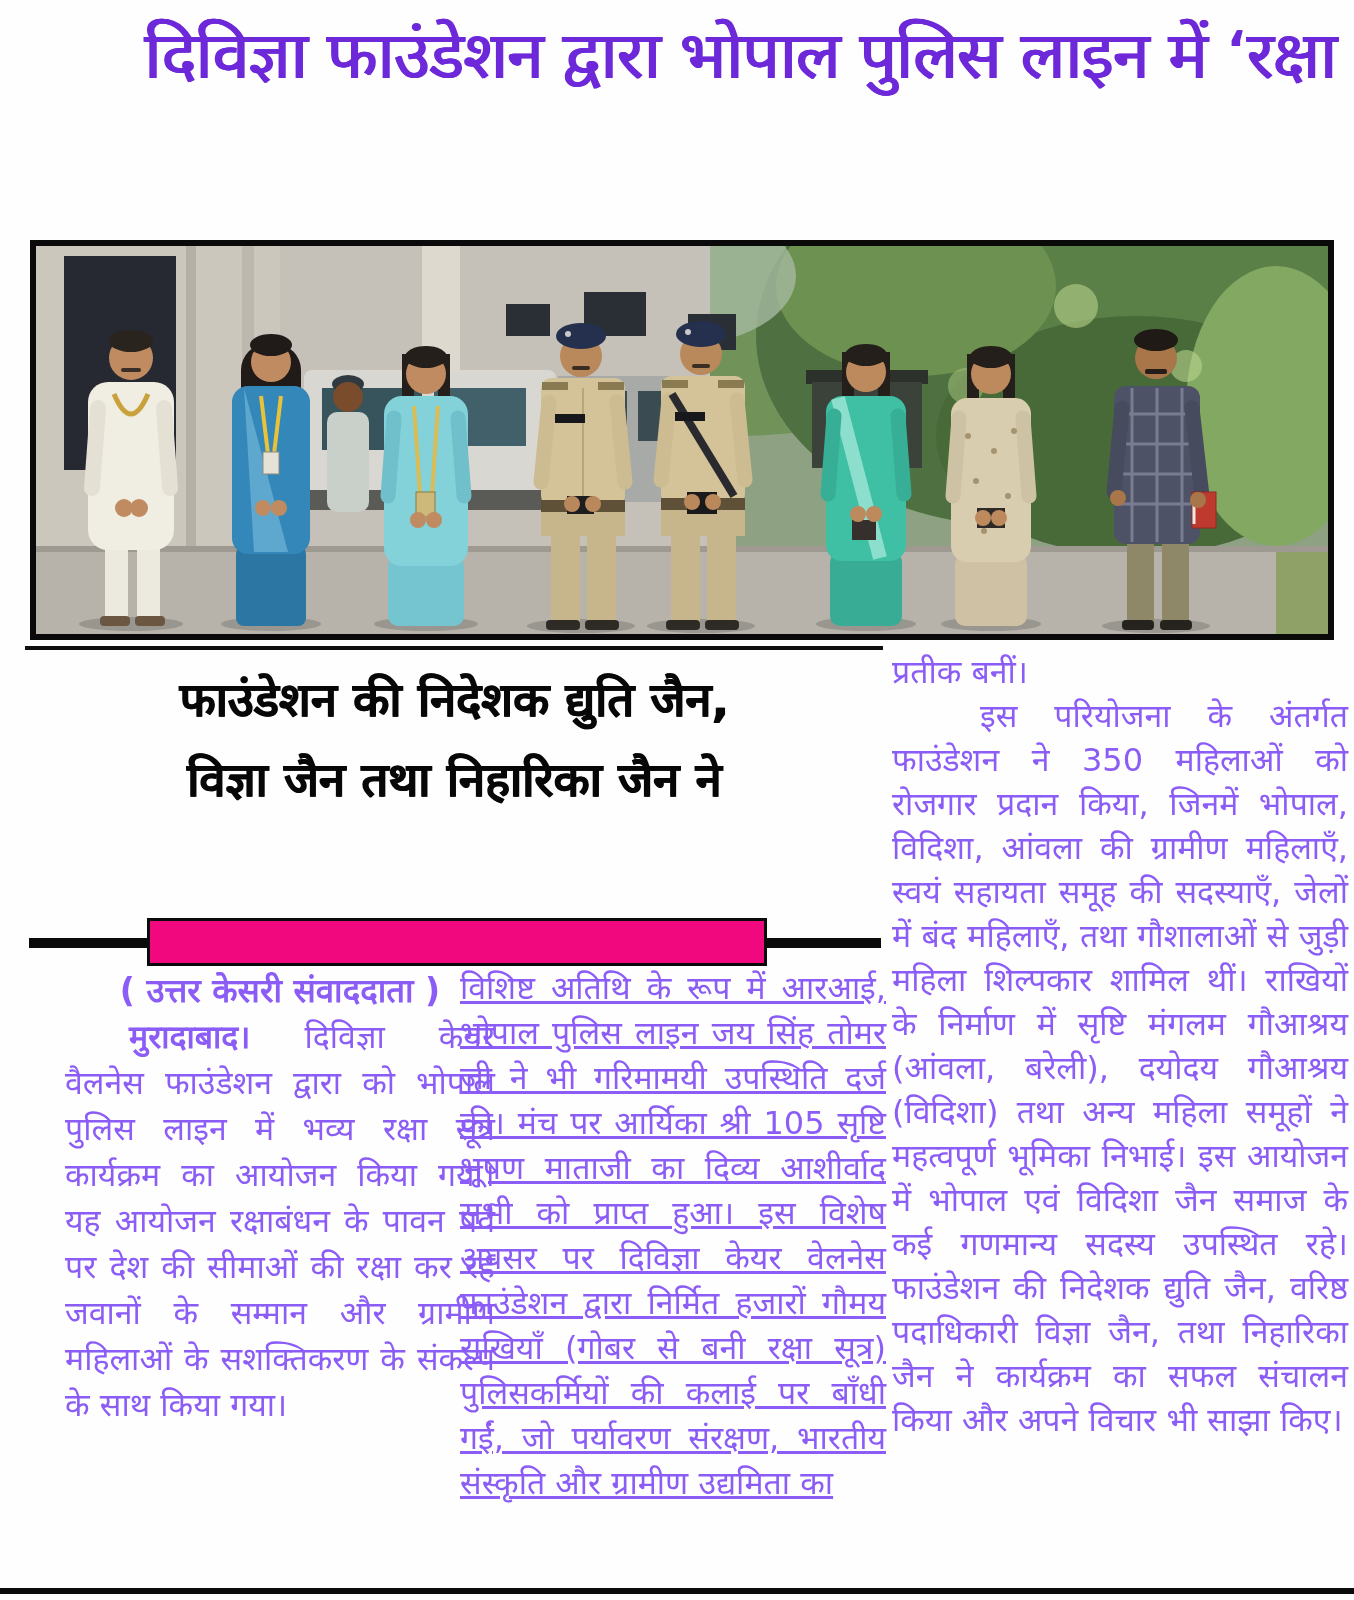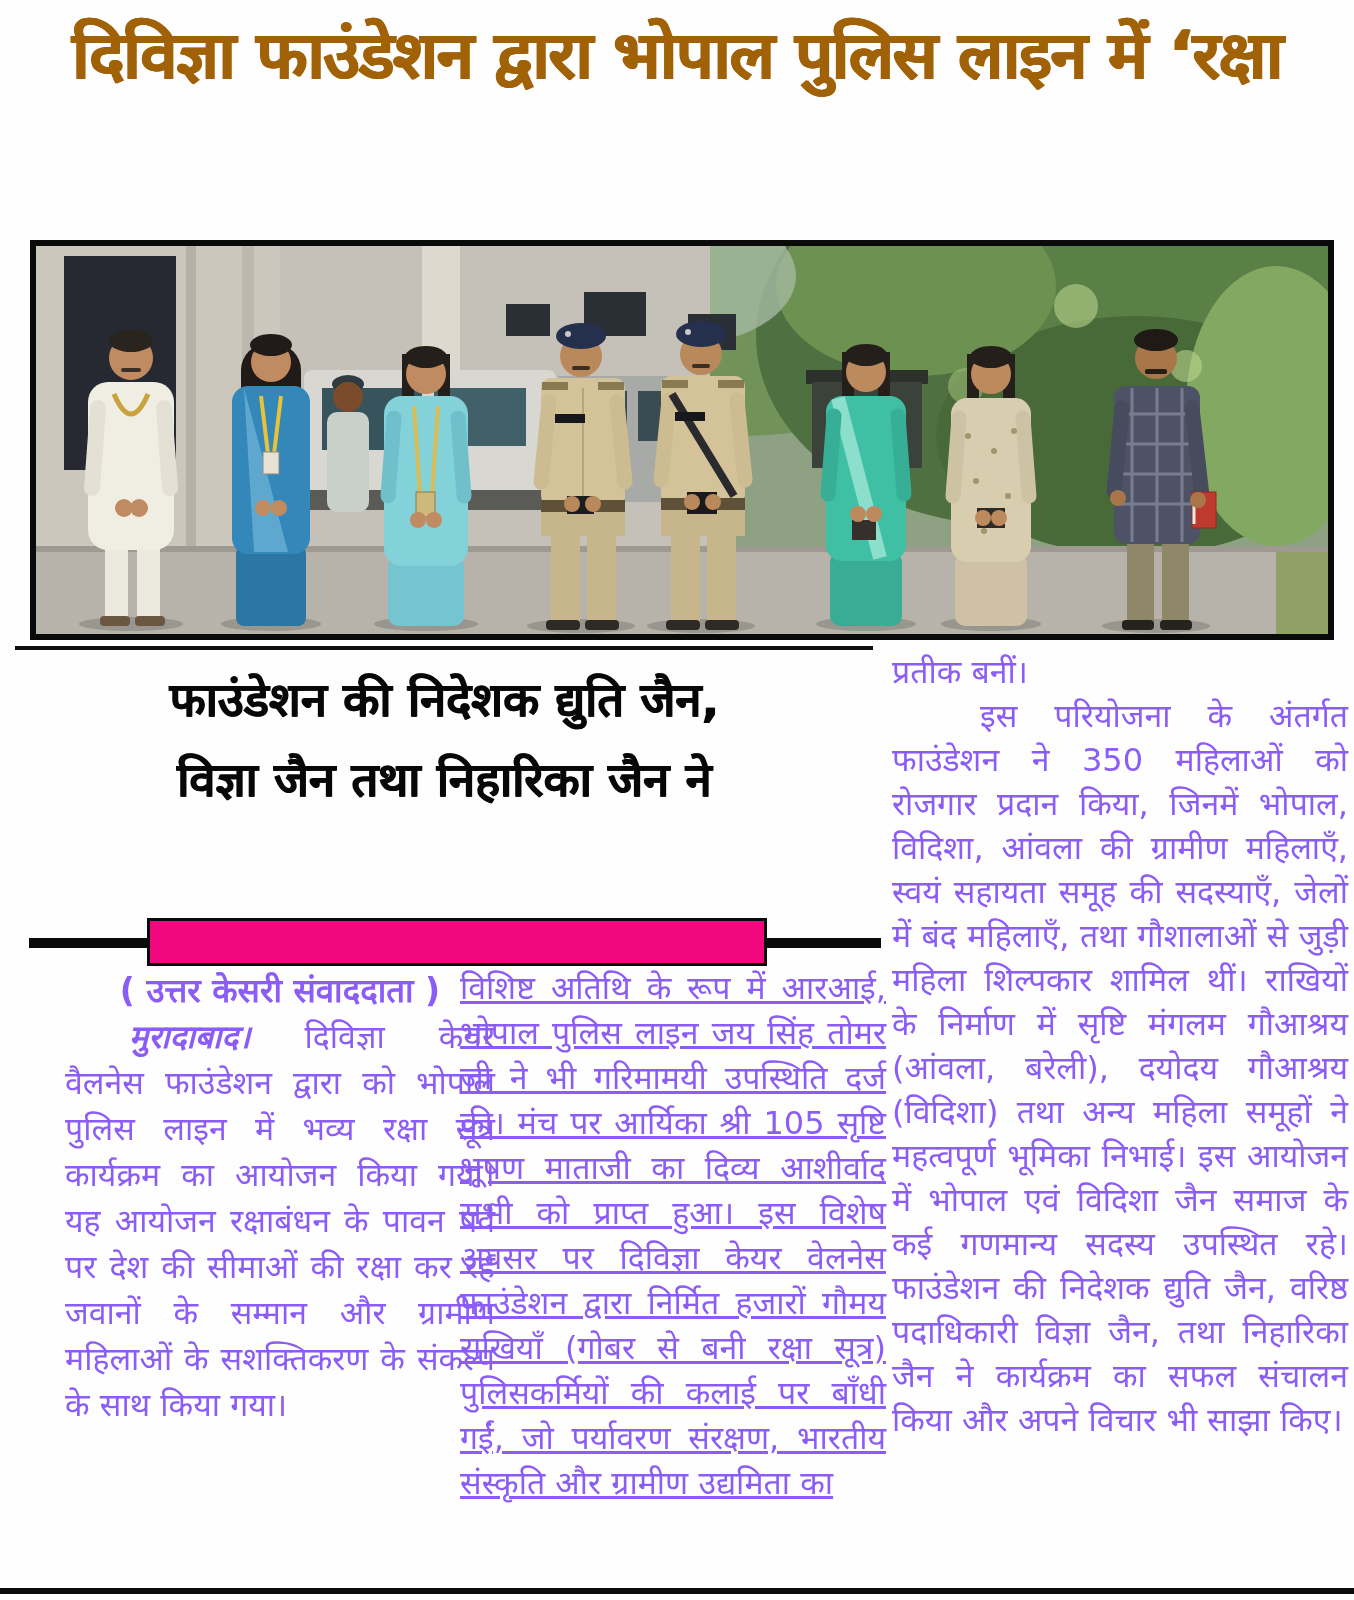--- a/index.html
+++ b/index.html
@@ -4,35 +4,35 @@
 <style>
   html,body{margin:0;padding:0;background:#e8e8e8;}
   .page{
     position:relative;width:1354px;height:1600px;margin:0 auto;
     background:#fefefe;color:#0d0d0d;overflow:hidden;
     font-family:"DejaVu Sans",sans-serif;
   }
   
   .headline{
     position:absolute;left:18px;top:4px;width:1318px;
-    text-align:center;font-weight:700;font-size:66px;line-height:103px;
-    letter-spacing:-1px;color:#a16207;
+    text-align:right;font-weight:400;font-size:66px;line-height:103px;
+    letter-spacing:-1px;color:#6d28d9;
     text-shadow:1.2px 0 0 currentColor,-0.6px 0 0 currentColor;
     white-space:nowrap;
   }
   .headline .hl-line{display:block;transform:scaleX(1.0);}
   
   .photo-frame{
     position:absolute;left:30px;top:240px;width:1292px;height:388px;
     border:6px solid #0a0a0a;box-sizing:content-box;background:#9db08f;
   }
   .photo-frame svg{display:block;width:100%;height:100%;}
   
   .subhead-wrap{
-    position:absolute;left:15px;top:646px;width:858px;
+    position:absolute;left:25px;top:646px;width:858px;
     border-top:4px solid #0e0e0e;padding-top:10px;
     text-align:center;font-weight:800;font-size:47px;line-height:80px;
     color:#070707;text-shadow:0.9px 0 0 currentColor;
   }
   
   .divider-row{position:absolute;left:25px;top:916px;width:858px;height:52px;}
   .divider-line{position:absolute;top:22px;height:10px;background:#0a0a0a;}
   .divider-line.left{left:4px;width:120px;}
   .divider-line.right{left:740px;width:116px;}
   .divider-bar{
@@ -42,21 +42,21 @@
   
   .col{
     position:absolute;text-align:justify;font-size:32px;line-height:46px;
     color:#8b5cf6;
   }
   .col p{margin:0;}
   .col-1{left:25px;top:968px;width:430px;margin-left:40px;}
   .col-2{left:460px;top:966px;width:426px;line-height:45px;text-decoration:underline;}
   .col-3{left:892px;top:650px;width:456px;line-height:44px;}
   .byline{text-align:center;font-weight:800;font-size:33px;margin:0 0 2px 0;white-space:nowrap;}
-  .dateline{font-weight:800;font-style:italic;}
+  .dateline{font-weight:800;}
   .indent1{text-indent:64px;}
   .indent2{text-indent:88px;}
   
   .bottom-rule{position:absolute;left:0;top:1588px;width:1354px;height:6px;background:#0a0a0a;}
 </style>
 </head>
 <body>
 
 <div class="page">
 

